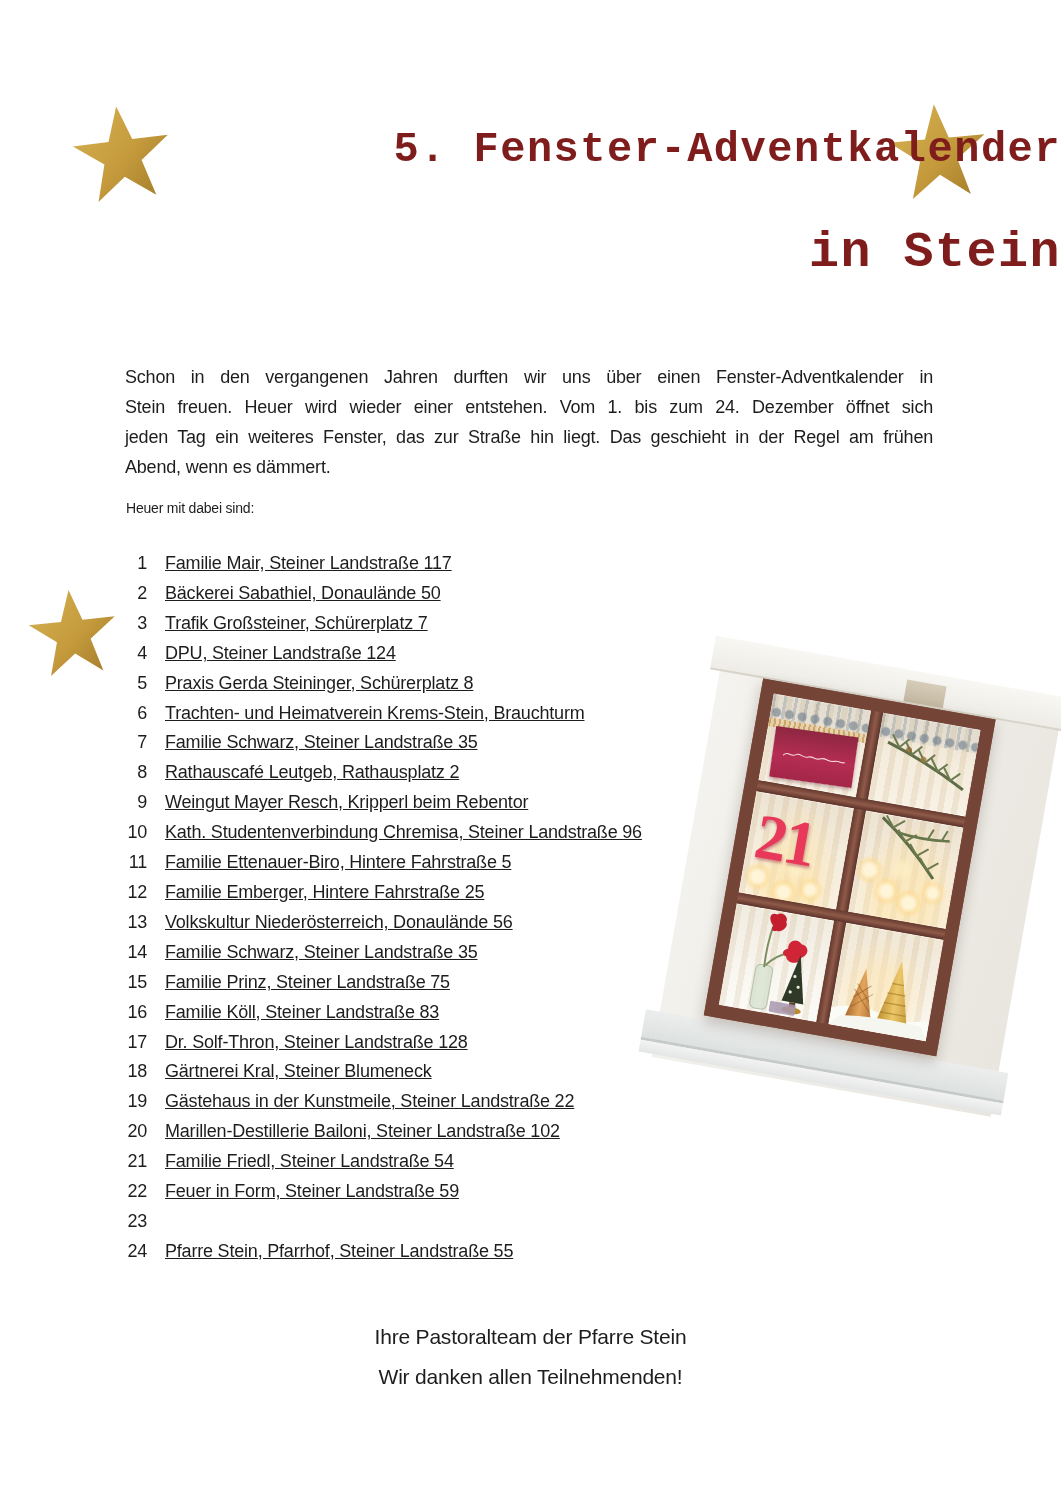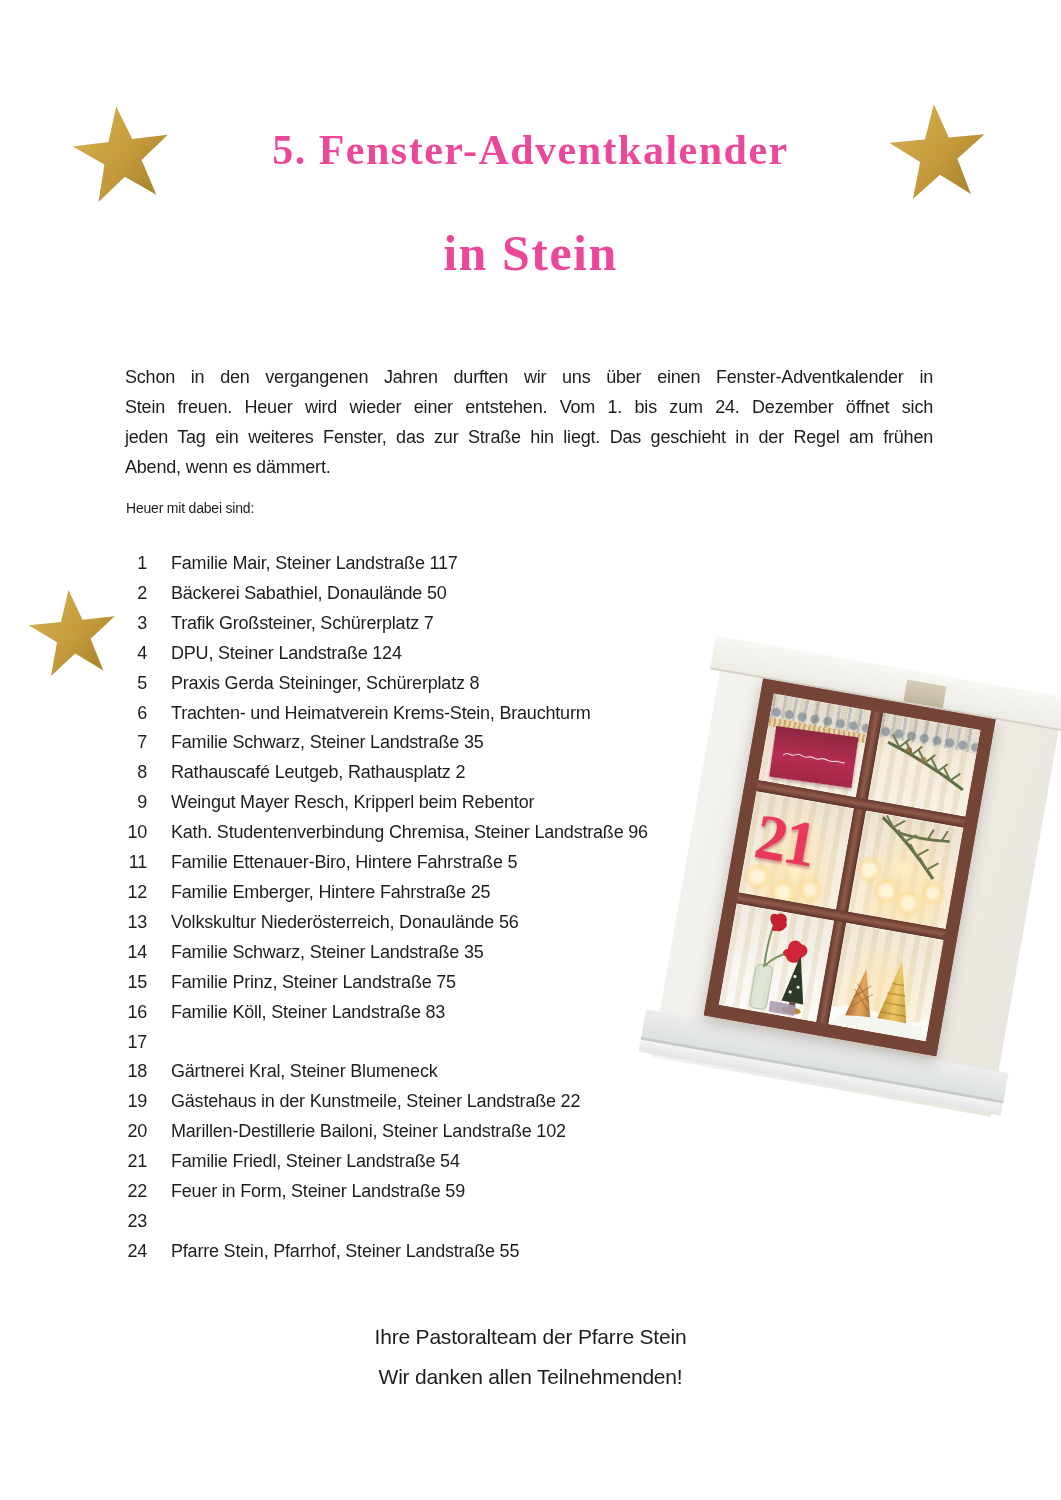--- a/index.html
+++ b/index.html
@@ -12,24 +12,24 @@
     overflow:hidden;
   }
 
   
   .star{position:absolute;}
   .star svg{display:block;}
 
   
   .title,.subtitle{
     position:absolute;left:0;right:0;
-    text-align:center;
-    font-family:Liberation Serif, serif;
+    text-align:right;
+    font-family:Liberation Mono, monospace;
     font-weight:bold;
-    color:#ec4899;
+    color:#7f1d1d;
     letter-spacing:1.5px;
   }
   .title{top:126px;font-size:42px;}
   .subtitle{top:224px;font-size:50px;}
 
   
   .intro{
     position:absolute;left:125px;top:362px;width:808px;
     font-size:18px;line-height:30px;letter-spacing:-0.2px;
   }
@@ -40,21 +40,21 @@
     font-size:14px;letter-spacing:-0.2px;
   }
 
   
   .plist{
     position:absolute;left:126px;top:549px;
     font-size:18px;line-height:29.9px;letter-spacing:-0.2px;
   }
   .plist .row{display:flex;}
   .plist .num{width:21px;text-align:right;flex:none;}
-  .plist .txt{margin-left:24px;white-space:nowrap;}
+  .plist .txt{margin-left:18px;white-space:nowrap;text-decoration:underline;}
 
   
   .footer{
     position:absolute;left:0;right:0;top:1317px;
     text-align:center;font-size:21px;line-height:40px;letter-spacing:-0.2px;
   }
 
   
   .photo-rot{
     position:absolute;left:686px;top:666px;width:344px;height:424px;
@@ -280,20 +280,21 @@
     <span class="txt">Familie Prinz, Steiner Landstraße 75</span>
   </div>
 
   <div class="row">
     <span class="num">16</span>
     <span class="txt">Familie Köll, Steiner Landstraße 83</span>
   </div>
 
   <div class="row">
     <span class="num">17</span>
+    <span class="txt">Dr. Solf-Thron, Steiner Landstraße 128</span>
   </div>
 
   <div class="row">
     <span class="num">18</span>
     <span class="txt">Gärtnerei Kral, Steiner Blumeneck</span>
   </div>
 
   <div class="row">
     <span class="num">19</span>
     <span class="txt">Gästehaus in der Kunstmeile, Steiner Landstraße 22</span>

